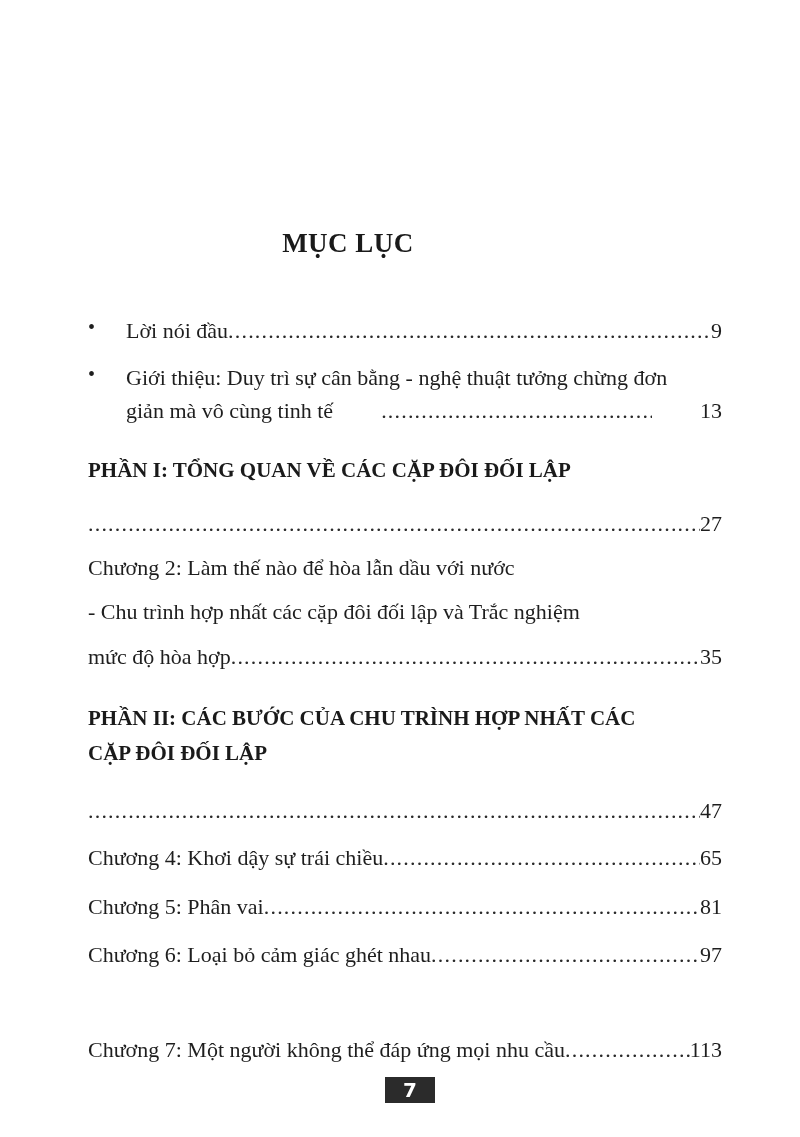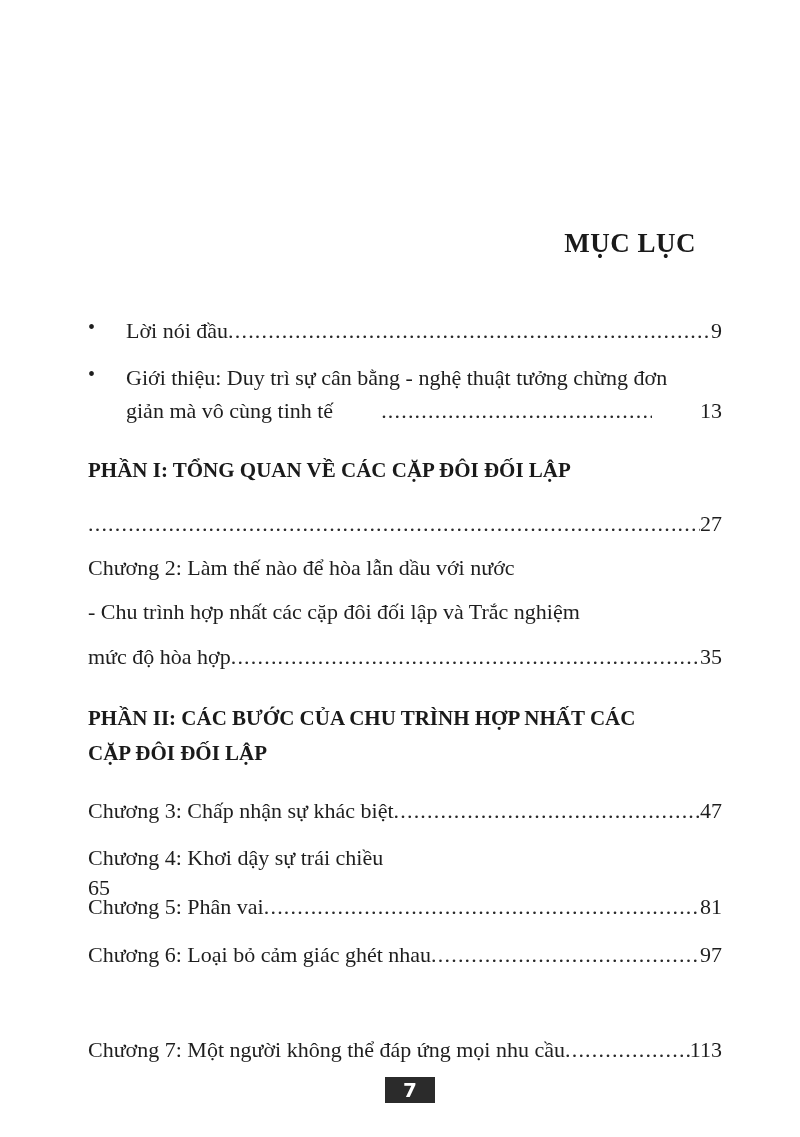--- a/index.html
+++ b/index.html
@@ -13,21 +13,21 @@
       position: relative;
       overflow: hidden;
       font-family: "Liberation Serif", "DejaVu Serif", serif;
       color: #1e1e1e;
     }
     .page-title {
       position: absolute;
       top: 228px;
       left: 0;
       width: 696px;
-      text-align: right;
+      text-align: center;
       font-size: 27px;
       font-weight: bold;
       letter-spacing: 0.5px;
       color: #1a1a1a;
     }
     .toc {
       position: absolute;
       left: 88px;
       top: 0;
       width: 634px;
@@ -134,25 +134,24 @@
   <div class="row" style="top:642px;">
     <span class="label">mức độ hòa hợp</span>
     <span class="leader"></span>
     <span class="page">35</span>
   </div>
 
   <div class="part-heading" style="top:703px;">PHẦN II: CÁC BƯỚC CỦA CHU TRÌNH HỢP NHẤT CÁC</div>
   <div class="part-heading" style="top:738px;">CẶP ĐÔI ĐỐI LẬP</div>
 
   <div class="row" style="top:796px;">
-    <span class="label">Chương 3: Chấp nhận sự khác biệt</span>
     <span class="leader"></span>
     <span class="page">47</span>
   </div>
-  <div class="row" style="top:843px;flex-direction:column;">
+  <div class="row" style="top:843px;">
     <span class="label">Chương 4: Khơi dậy sự trái chiều</span>
     <span class="leader"></span>
     <span class="page">65</span>
   </div>
   <div class="row" style="top:892px;">
     <span class="label">Chương 5: Phân vai</span>
     <span class="leader"></span>
     <span class="page">81</span>
   </div>
   <div class="row" style="top:940px;align-items:center;">

